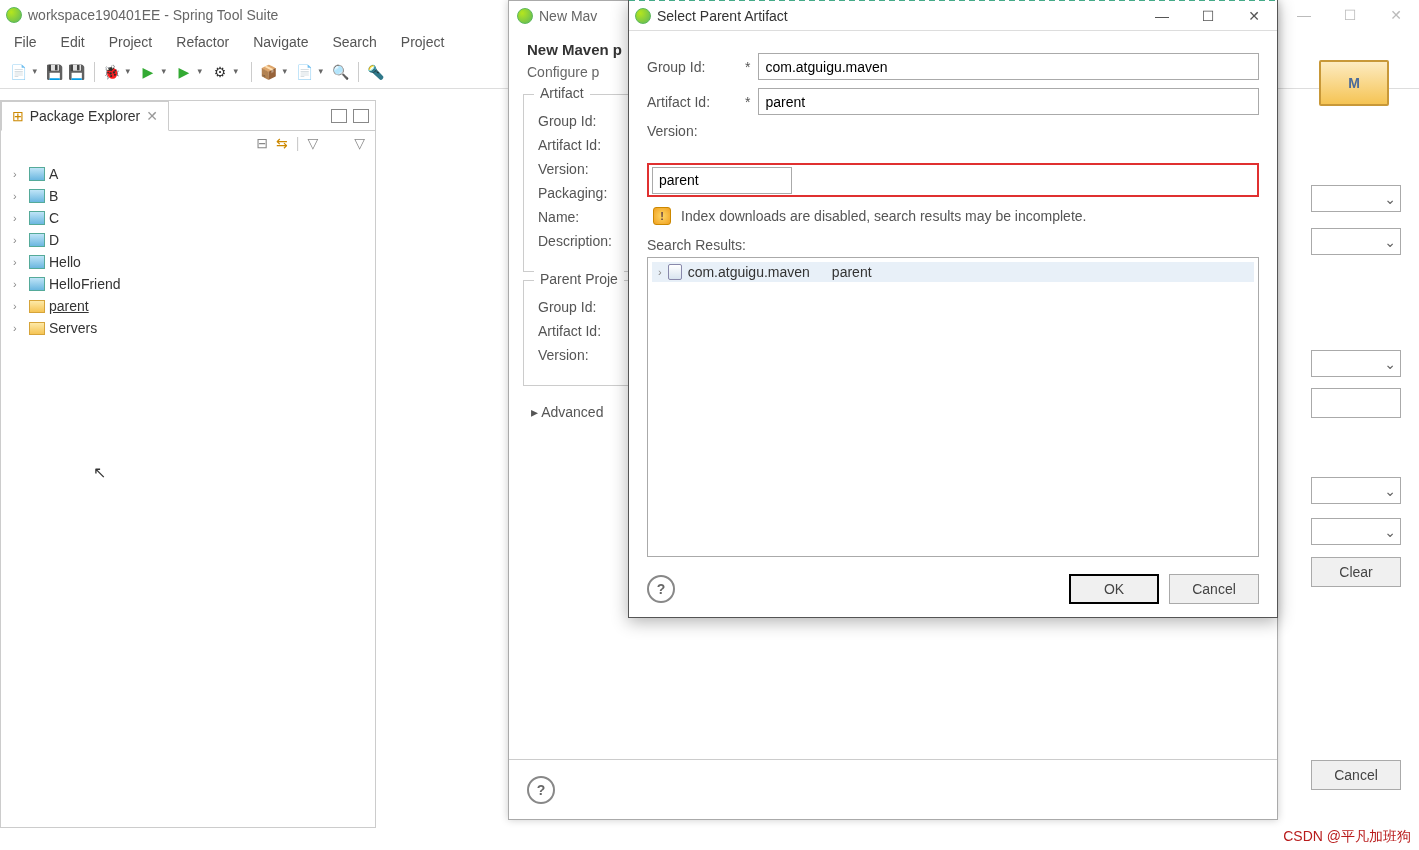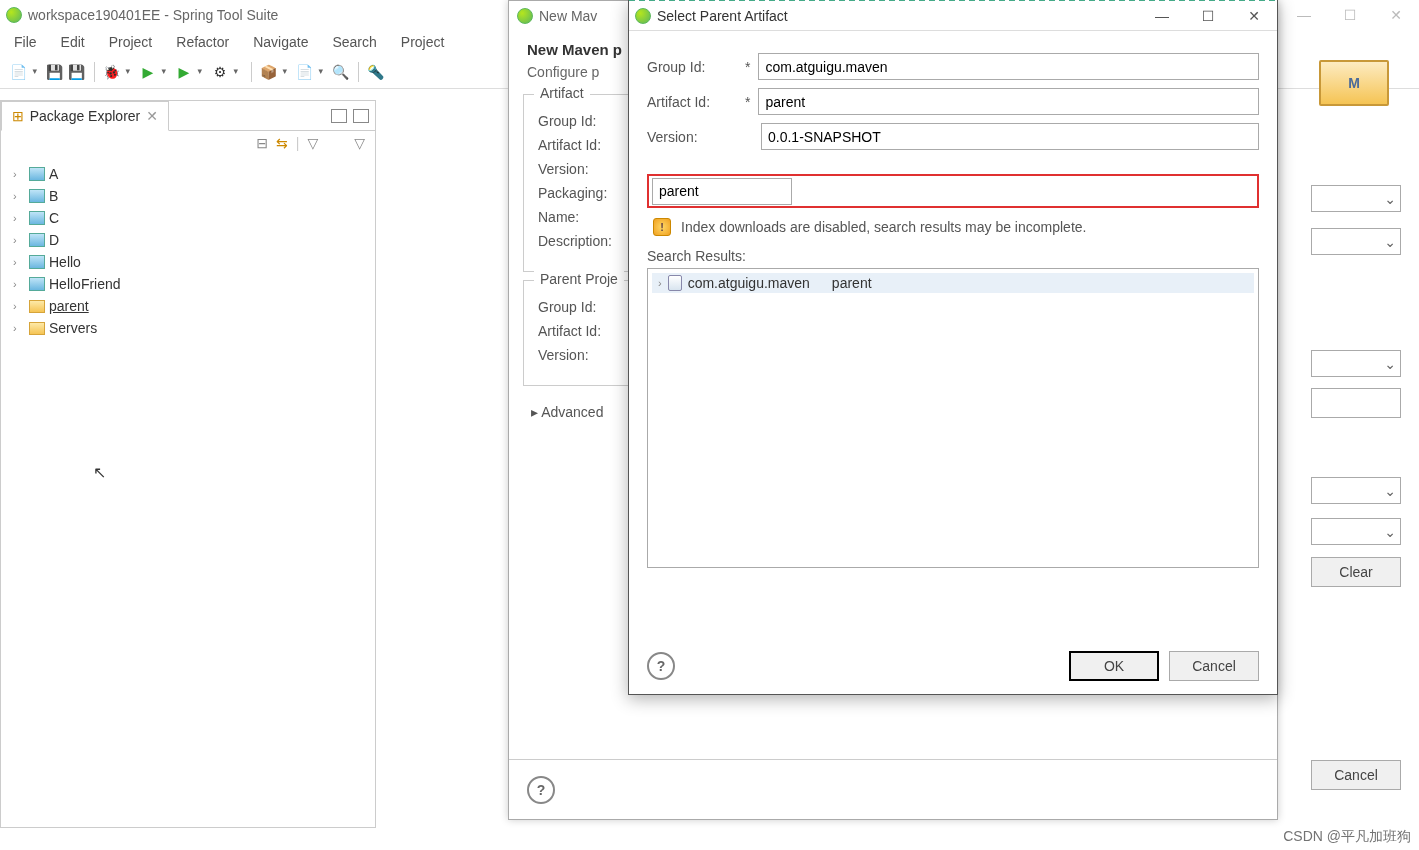--- a/index.html
+++ b/index.html
@@ -41,21 +41,21 @@
 .field-label { width: 95px; color: #555; }
 .combo { position: absolute; border: 1px solid #aaa; height: 27px; background: #fff; display: flex; align-items: center; justify-content: flex-end; padding-right: 4px; }
 .combo::after { content: "⌄"; color: #666; }
 .spinner { position: absolute; right: 18px; border: 1px solid #aaa; height: 30px; width: 90px; background: #fff; }
 .advanced { padding: 10px 22px; color: #555; }
 .dialog-footer { position: absolute; bottom: 0; left: 0; right: 0; height: 60px; border-top: 1px solid #ccc; display: flex; align-items: center; justify-content: space-between; padding: 0 18px; }
 .help-circle { width: 28px; height: 28px; border: 2px solid #888; border-radius: 50%; display: flex; align-items: center; justify-content: center; color: #666; font-weight: bold; }
 .btn { min-width: 90px; height: 30px; border: 1px solid #aaa; background: #f0f0f0; display: inline-flex; align-items: center; justify-content: center; color: #444; }
 
 
-.select-dialog { position: absolute; left: 628px; top: 0; width: 650px; height: 695px; background: #fff; border: 1px solid #555; box-shadow: 0 4px 16px rgba(0,0,0,0.3); }
+.select-dialog { position: absolute; left: 628px; top: 0; width: 650px; height: 618px; background: #fff; border: 1px solid #555; box-shadow: 0 4px 16px rgba(0,0,0,0.3); }
 .sd-titlebar { height: 30px; background: #fff; display: flex; align-items: center; justify-content: space-between; border-bottom: 1px solid #ddd; }
 .sd-title-left { display: flex; align-items: center; gap: 6px; padding-left: 6px; }
 .sd-title-top { position: absolute; top: -8px; left: 0; right: 0; height: 8px; background: repeating-linear-gradient(90deg, #4a8, #4a8 6px, #fff 6px, #fff 10px); }
 .win-btns { display: flex; }
 .win-btn { width: 46px; height: 30px; display: flex; align-items: center; justify-content: center; color: #555; }
 .sd-body { padding: 14px 18px; }
 .sd-row { display: flex; align-items: center; margin: 8px 0; gap: 8px; }
 .sd-label { width: 90px; color: #555; }
 .req { color: #555; }
 .sd-input { flex: 1; height: 27px; border: 1px solid #aaa; padding: 0 6px; background: #fff; }
@@ -64,21 +64,21 @@
 .search-note { color: #e03030; flex: 1; text-align: center; font-size: 15px; }
 .warn-row { display: flex; align-items: center; gap: 10px; color: #555; margin: 8px 0 12px; padding-left: 6px; }
 .warn-icon { width: 18px; height: 18px; background: radial-gradient(circle, #ffd866, #f0a020); border: 1px solid #cc8800; border-radius: 3px; display: flex; align-items: center; justify-content: center; font-size: 11px; font-weight: bold; color: #644; }
 .results-label { color: #555; margin-bottom: 4px; }
 .results-box { border: 1px solid #aaa; height: 300px; background: #fff; padding: 4px; }
 .result-item { display: flex; align-items: center; gap: 6px; padding: 2px 6px; background: #e8f0f8; }
 .jar-icon { width: 14px; height: 16px; background: linear-gradient(#fff, #d8e4ef); border: 1px solid #88a; border-radius: 2px; }
 .sd-footer { position: absolute; bottom: 0; left: 0; right: 0; height: 56px; display: flex; align-items: center; justify-content: space-between; padding: 0 18px; }
 .btn-primary { border: 2px solid #000000; }
 
-.wm { position: absolute; right: 8px; bottom: 4px; color: #737373; font-size: 14px; }
+.wm { position: absolute; right: 8px; bottom: 4px; color: #b91c1c; font-size: 14px; }
 </style>
 </head>
 <body>
 
 <div class="main-window">
   <div class="titlebar-main">
     <span class="eclipse-icon"></span>
     <span>workspace190401EE - Spring Tool Suite</span>
   </div>
   <div class="menubar">
@@ -265,21 +265,20 @@
       <input class="sd-input" value="com.atguigu.maven" style="">
     </div>
     <div class="sd-row">
       <span class="sd-label">Artifact Id:</span>
       <span class="req">*</span>
       <input class="sd-input" value="parent" style="">
     </div>
     <div class="sd-row">
       <span class="sd-label">Version:</span>
       <span style="width:8px"></span>
-      <input class="sd-input" value="0.0.1-SNAPSHOT" style="">
     </div>
     <div style="height:12px"></div>
     <div class="search-box-wrap">
       <input class="search-box" value="parent" style="">
     </div>
     <div class="warn-row">
       <span class="warn-icon">!</span>
       <span>Index downloads are disabled, search results may be incomplete.</span>
     </div>
     <div class="results-label">Search Results:</div>

